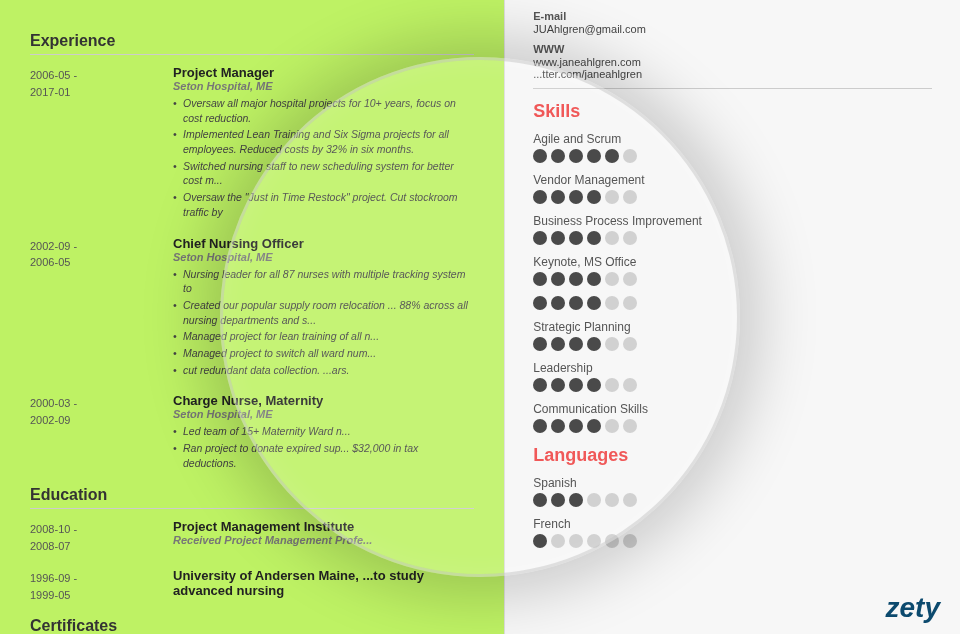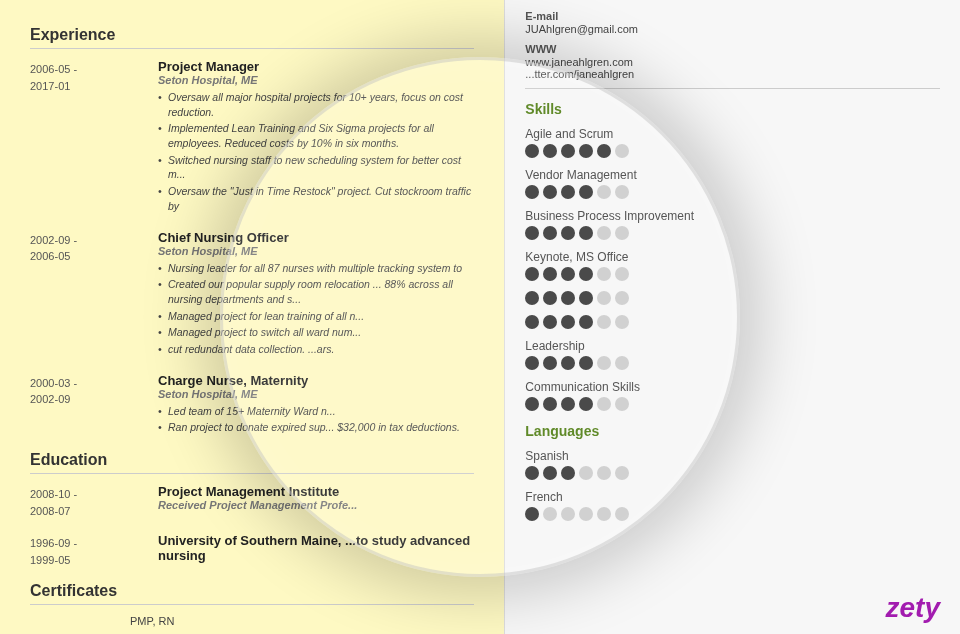--- a/index.html
+++ b/index.html
@@ -17,53 +17,53 @@
       top: 0; left: 0;
       width: 960px;
       height: 634px;
       background: #f0f0f0;
       display: flex;
     }
 
     
     .resume-left {
       width: 510px;
-      background: #fef9c3;
-      padding: 12px 30px;
+      background: #bef264;
+      padding: 18px 30px;
       position: relative;
       overflow: hidden;
     }
 
     .section-title {
       font-size: 16px;
       font-weight: bold;
       color: #333;
       border-bottom: 1px solid #ccc;
       padding-bottom: 4px;
       margin-bottom: 10px;
       margin-top: 14px;
     }
 
     .experience-entry {
       display: flex;
       margin-bottom: 14px;
+      gap: 43px;
     }
 
     .date-col {
       width: 100px;
       min-width: 100px;
       font-size: 11px;
       color: #555;
       padding-top: 2px;
       line-height: 1.5;
     }
 
     .entry-content {
       flex: 1;
-      margin-left: 28px;
     }
 
     .entry-title {
       font-size: 13px;
       font-weight: bold;
       color: #222;
     }
 
     .entry-subtitle {
       font-size: 11px;
@@ -92,29 +92,29 @@
       content: '•';
       position: absolute;
       left: 0;
       color: #444;
     }
 
     
     .resume-right {
       width: 461px;
       background: #f7f7f7;
-      padding: 10px 20px;
+      padding: 10px 28px;
       border-left: 1px solid #ddd;
       overflow: hidden;
     }
 
     .right-section-title {
-      font-size: 14px;
-      font-weight: bold;
-      color: #4d7c0f;
+      font-size: 18px;
+      font-weight: bold;
+      color: #ef4444;
       margin-top: 12px;
       margin-bottom: 10px;
     }
 
     .contact-label {
       font-size: 11px;
       font-weight: bold;
       color: #555;
       margin-bottom: 1px;
     }
@@ -181,21 +181,21 @@
       border-radius: 50%;
       background: rgba(255,255,255,0.04);
     }
 
     
     .zety-watermark {
       position: absolute;
       bottom: 10px;
       right: 20px;
       font-size: 28px;
-      color: #a21caf;
+      color: #0c4a6e;
       font-style: italic;
       font-weight: bold;
       z-index: 20;
     }
 
     .divider {
       border: none;
       border-top: 1px solid #ccc;
       margin: 6px 0;
     }
@@ -212,21 +212,21 @@
     <div class="experience-entry">
       <div class="date-col">
         <span>2006-05 -</span><br>
         <span>2017-01</span>
       </div>
       <div class="entry-content">
         <div class="entry-title">Project Manager</div>
         <div class="entry-subtitle">Seton Hospital, ME</div>
         <ul class="entry-bullets">
           <li>Oversaw all major hospital projects for 10+ years, focus on cost reduction.</li>
-          <li>Implemented Lean Training and Six Sigma projects for all employees. Reduced costs by 10% in six months.</li>
+          <li>Implemented Lean Training and Six Sigma projects for all employees. Reduced costs by 32% in six months.</li>
           <li>Switched nursing staff to new scheduling system for better cost m...</li>
           <li>Oversaw the "Just in Time Restock" project. Cut stockroom traffic by</li>
         </ul>
       </div>
     </div>
 
     <div class="experience-entry">
       <div class="date-col">
         <span>2002-09 -</span><br>
         <span>2006-05</span>
@@ -272,21 +272,21 @@
       </div>
     </div>
 
     <div class="experience-entry">
       <div class="date-col">
         <span>1996-09 -</span><br>
         <span>1999-05</span>
       </div>
       <div class="entry-content">
         <div class="entry-title">
-          <span>University of Southern Maine,</span>
+          <span>University of Andersen Maine,</span>
           <span>...to study advanced nursing</span>
         </div>
       </div>
     </div>
 
     <div class="section-title">Certificates</div>
     <div style="font-size:11px; color:#444; margin-bottom:8px; padding-left:100px;">PMP, RN</div>
 
   </div>
 
@@ -353,20 +353,21 @@
           <div class="skill-dots">
             <div class="dot dot-filled"></div>
             <div class="dot dot-filled"></div>
             <div class="dot dot-filled"></div>
             <div class="dot dot-filled"></div>
             <div class="dot dot-empty"></div>
             <div class="dot dot-empty"></div>
           </div>
         </div>
         <div class="skill-row">
+          <div class="skill-name">Strategic Planning</div>
           <div class="skill-dots">
             <div class="dot dot-filled"></div>
             <div class="dot dot-filled"></div>
             <div class="dot dot-filled"></div>
             <div class="dot dot-filled"></div>
             <div class="dot dot-empty"></div>
             <div class="dot dot-empty"></div>
           </div>
         </div>
         <div class="skill-row">

